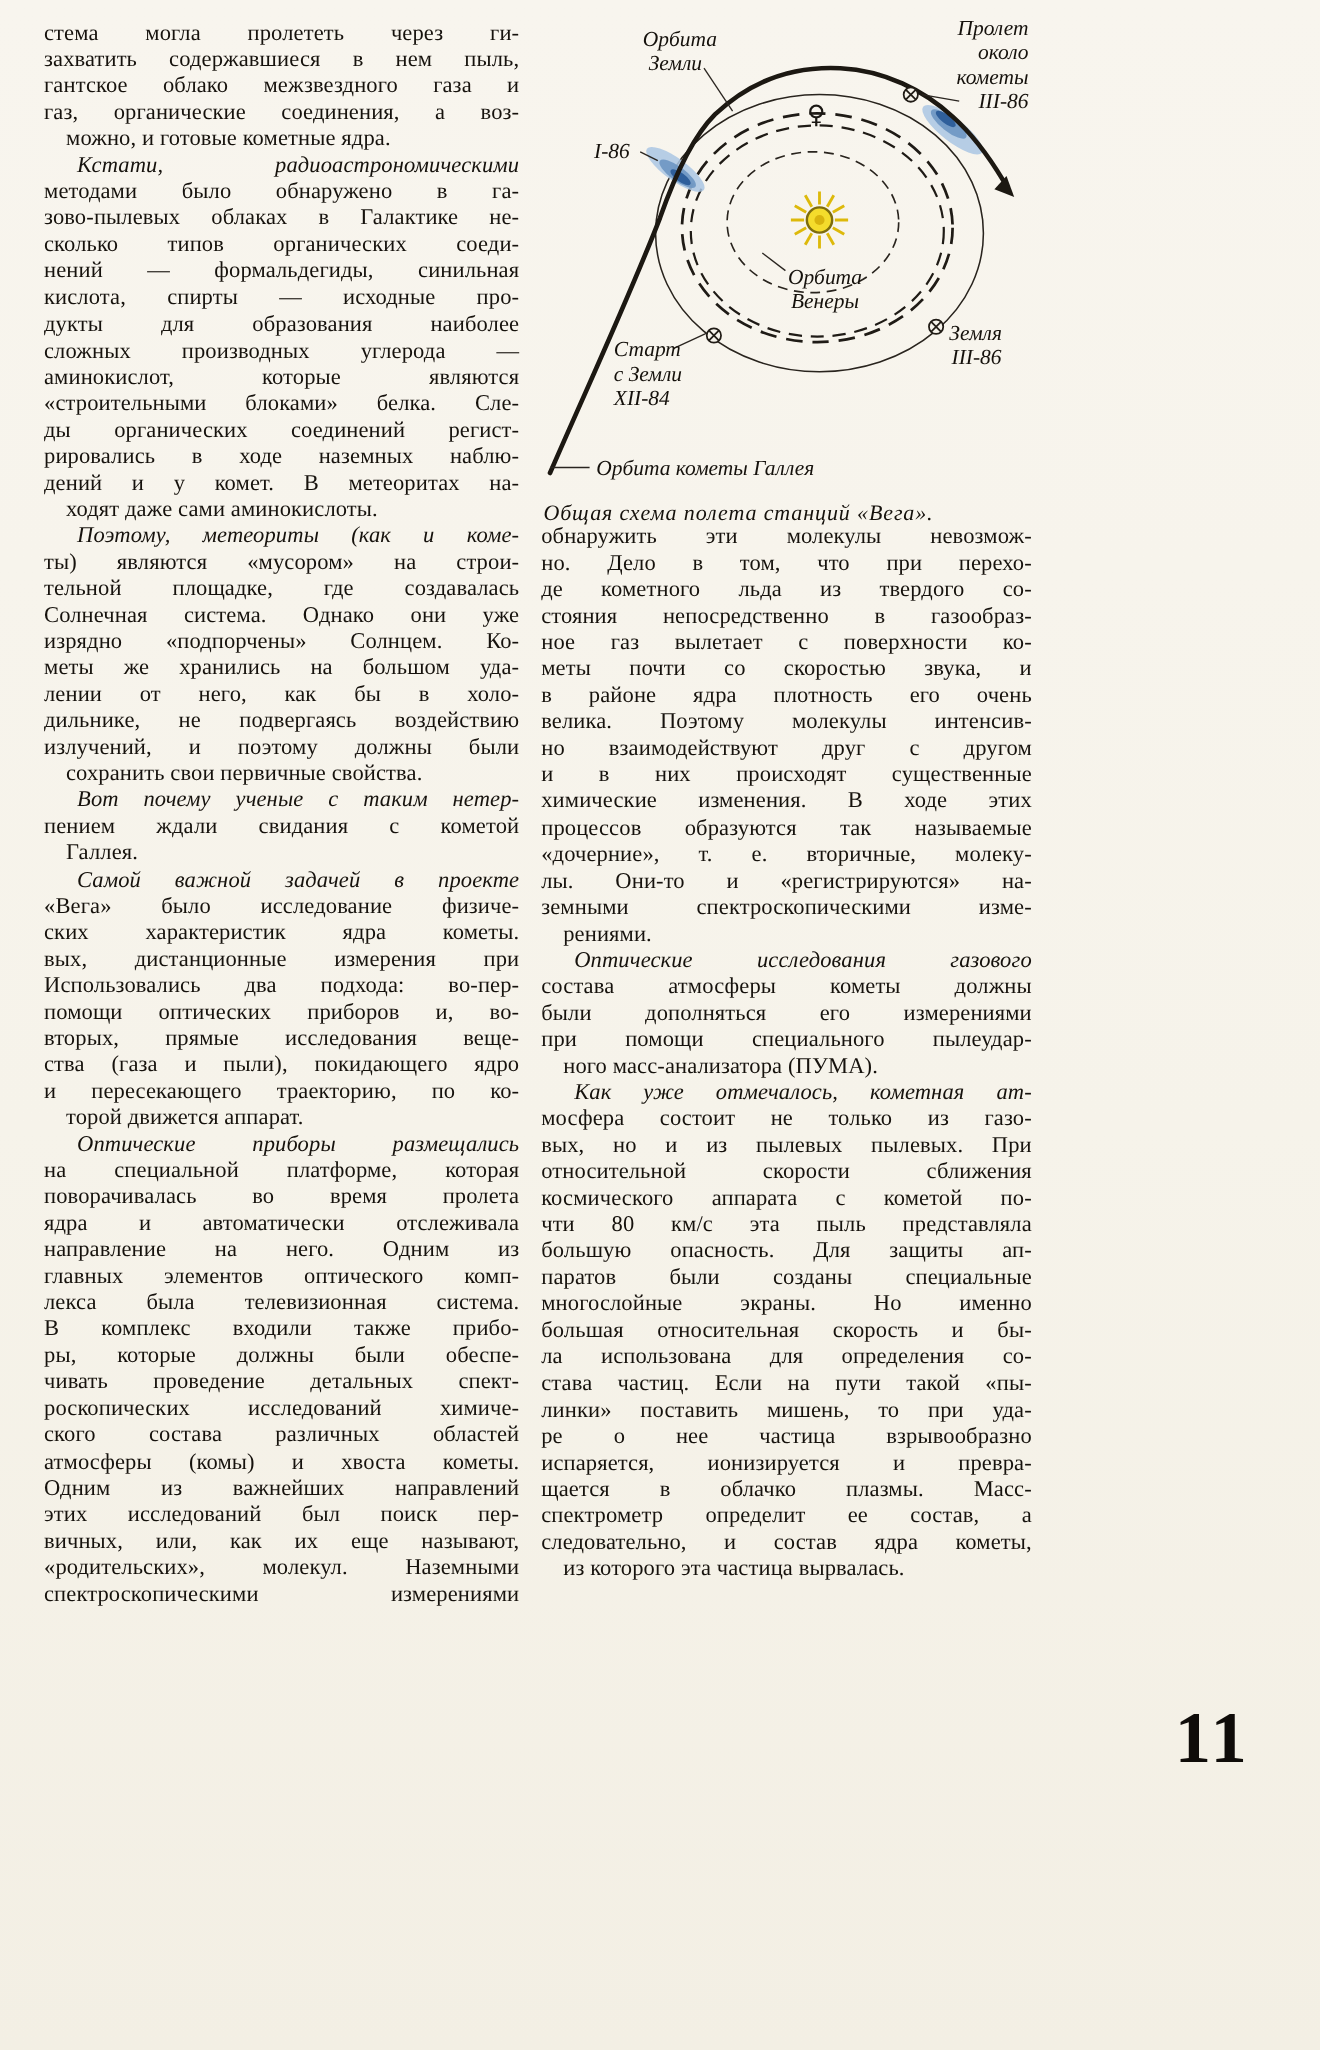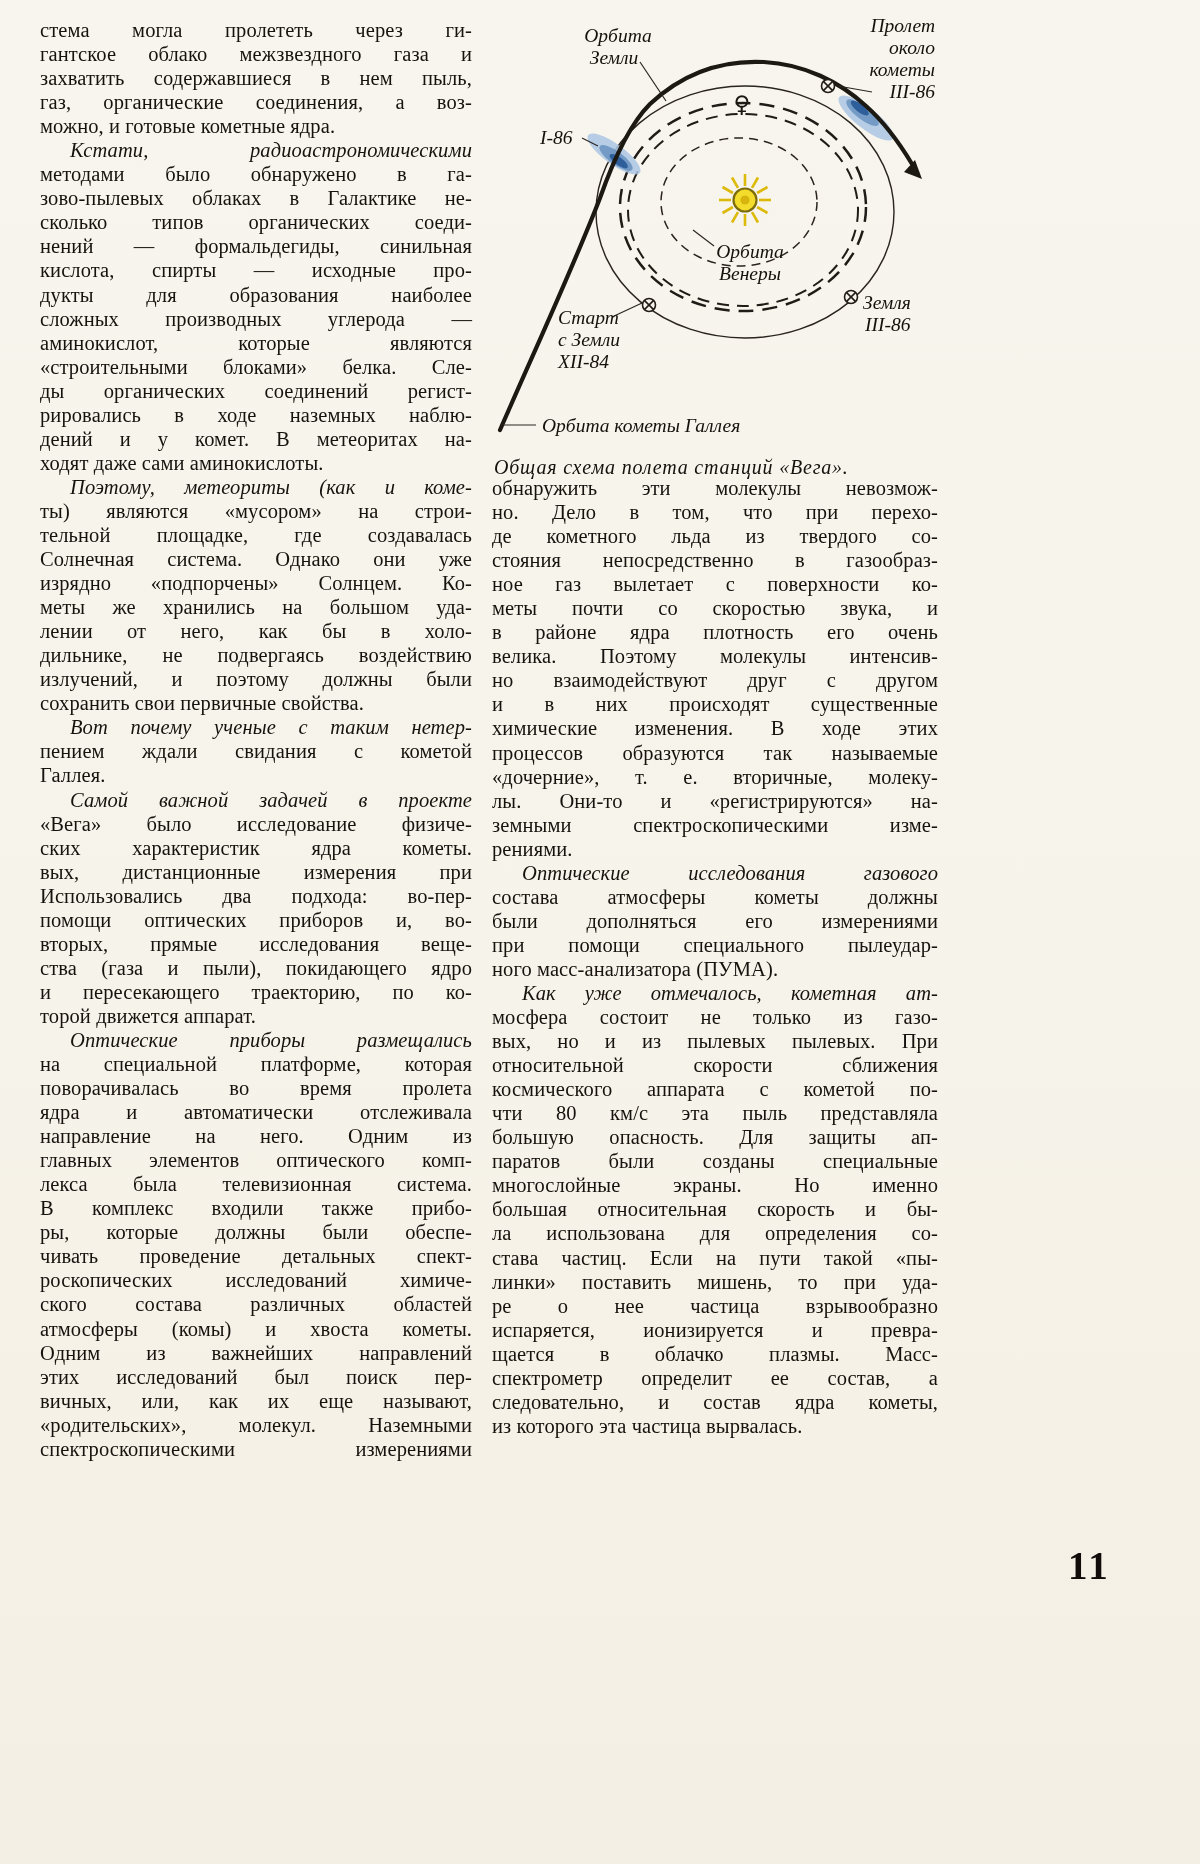--- a/index.html
+++ b/index.html
@@ -11,46 +11,46 @@
     color:#16120d;
   }
   .col { position:absolute; }
   .col-left  { left:40px;  top:18px;  width:432px; }
   .col-right { left:492px; top:476px; width:446px; }
   .tline {
     font-size:20.5px; line-height:24.05px;
     text-align:justify; text-align-last:justify;
     letter-spacing:0.1px;
   }
-  .tline.end { text-align-last:left; }
+  .tline.end { text-align-last:left;margin-left:20px; }
   .tline.ind { text-indent:30px;font-style:italic; }
   .figure { position:absolute; left:488px; top:6px; width:470px; height:436px; }
   .caption {
     position:absolute; left:494px; top:456px; width:450px;
     font-style:italic; font-size:20px; letter-spacing:0.8px; color:#15110c;
   }
   .page-number {
     position:absolute; left:1068px; top:1543px;
-    font-size:39px; font-weight:bold; letter-spacing:3px; color:#0f0c09;
+    font-size:66px; font-weight:bold; letter-spacing:3px; color:#0f0c09;
   }
   .flabel { font-family:"Liberation Serif","DejaVu Serif",serif; font-style:italic; font-size:19.5px; fill:#15110c; }
   .mid { text-anchor:middle; }
   .enda { text-anchor:end; }
   .fsym { font-family:"DejaVu Sans",sans-serif; font-size:23px; fill:#1a1713; text-anchor:middle; }
   .callout { stroke:#2a2520; stroke-width:1.2; }
 </style>
 </head>
 <body>
 
 <div class="page">
 
   <div class="col col-left">
       <div class="tline">стема могла пролететь через ги-</div>
+      <div class="tline">захватить содержавшиеся в нем пыль,</div>
       <div class="tline">гантское облако межзвездного газа и</div>
-      <div class="tline">захватить содержавшиеся в нем пыль,</div>
       <div class="tline">газ, органические соединения, а воз-</div>
       <div class="tline end">можно, и готовые кометные ядра.</div>
       <div class="tline ind">Кстати, радиоастрономическими</div>
       <div class="tline">методами было обнаружено в га-</div>
       <div class="tline">зово-пылевых облаках в Галактике не-</div>
       <div class="tline">сколько типов органических соеди-</div>
       <div class="tline">нений — формальдегиды, синильная</div>
       <div class="tline">кислота, спирты — исходные про-</div>
       <div class="tline">дукты для образования наиболее</div>
       <div class="tline">сложных производных углерода —</div>

